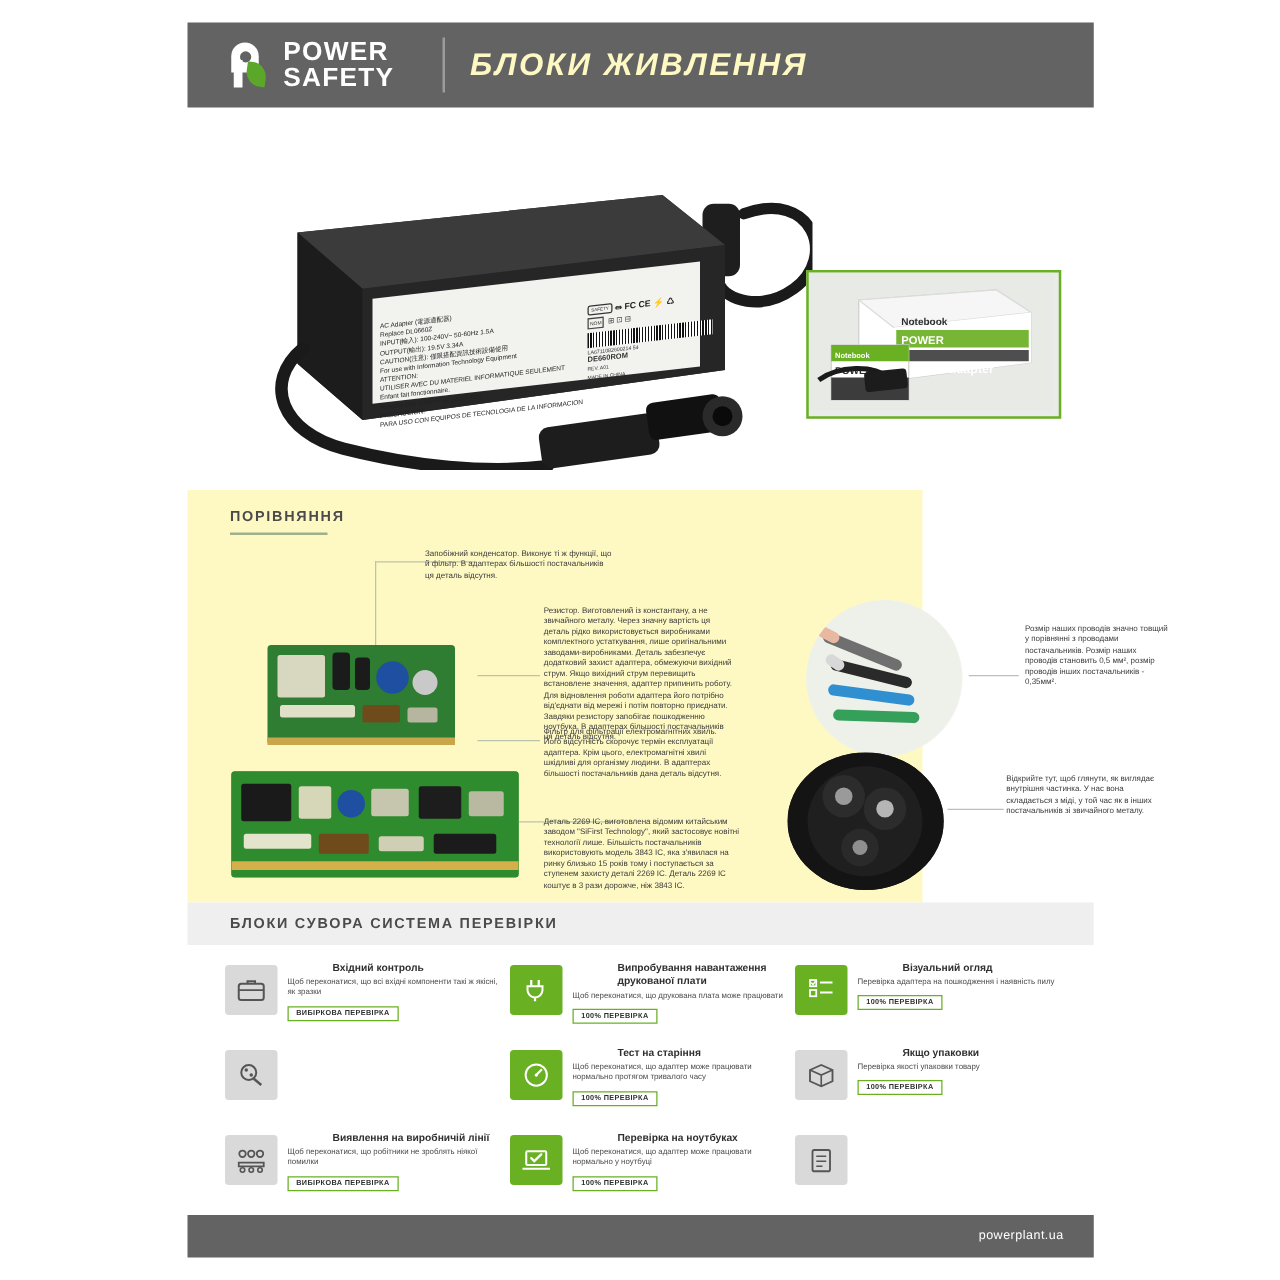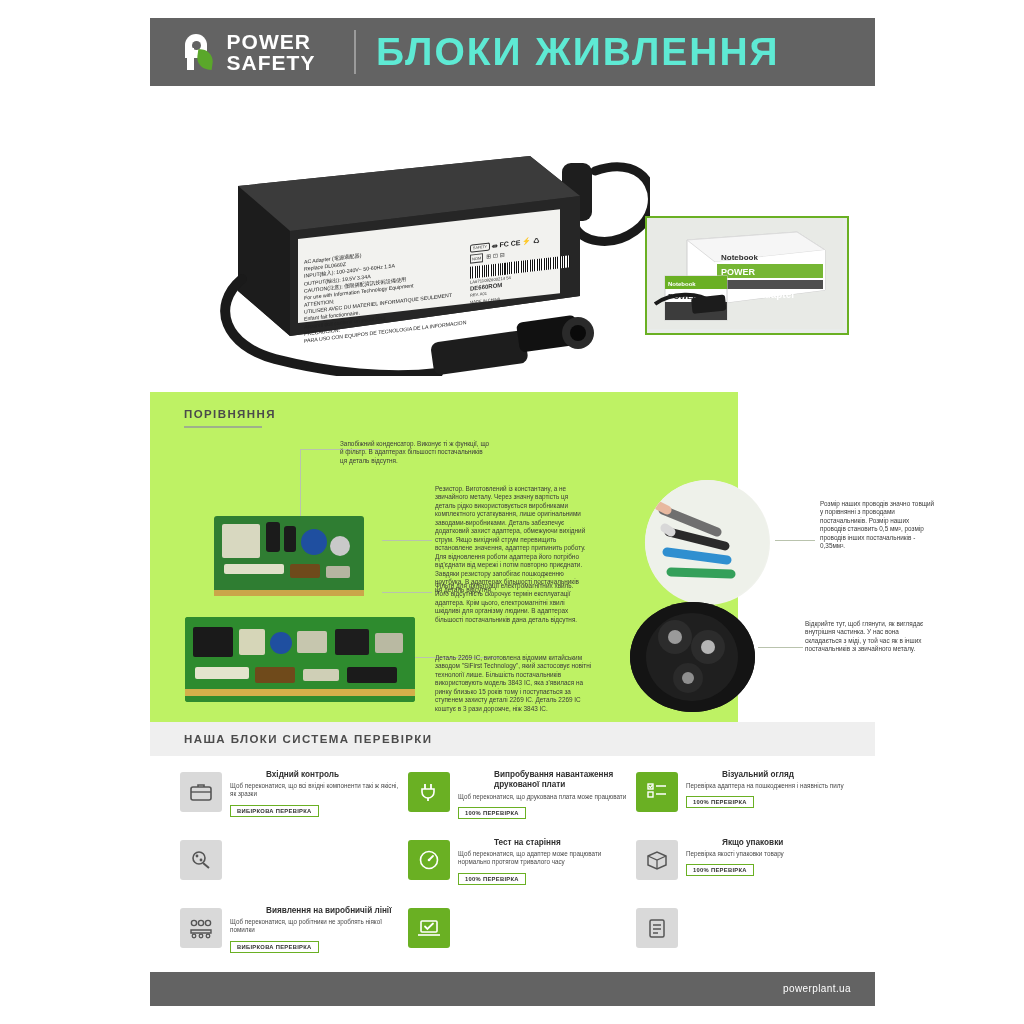--- a/index.html
+++ b/index.html
@@ -33,35 +33,35 @@
   }
   .logo-mark .leaf{
     position:absolute;left:12px;top:16px;width:16px;height:19px;
     background:#5aa72a;border-radius:0 12px 0 12px;transform:rotate(8deg);
   }
   .logo-text{line-height:1.02;}
   .logo-text .l1{color:#fff;font-size:21px;font-weight:bold;letter-spacing:1px;}
   .logo-text .l2{color:#fff;font-size:21px;font-weight:bold;letter-spacing:1px;}
   .header-sep{width:2px;height:44px;background:#9b9b9b;margin:0 20px 0 4px;}
   .header-title{
-    color:#5eead4;font-size:39px;font-weight:bold;letter-spacing:2px;
+    color:#fef9c3;font-size:25px;font-weight:bold;letter-spacing:2px;font-style:italic;
   }
 
   
   .hero{position:absolute;left:150px;top:96px;width:725px;height:290px;background:#fff;}
   .adapter-wrap{position:absolute;left:30px;top:15px;width:470px;height:265px;}
   .box-photo{
     position:absolute;left:495px;top:120px;width:200px;height:115px;
     border:2px solid #6ab023;background:#e9ecea;overflow:hidden;
   }
 
   
   .compare{
     position:absolute;left:150px;top:392px;width:588px;height:330px;
-    background:#bef264;
+    background:#fef9c3;
   }
   .compare-title{
     position:absolute;left:34px;top:16px;font-size:11.5px;font-weight:bold;
     letter-spacing:1.4px;color:#4b4b4b;
   }
   .compare-title::after{
     content:"";position:absolute;left:0;top:18px;width:78px;height:2px;background:#9fb08c;
   }
   .note{position:absolute;font-size:6.4px;line-height:1.32;color:#3b3b3b;}
 
@@ -307,21 +307,21 @@
     <div class="note" style="left:285px;top:190px;width:152px;">Фільтр для фільтрації електромагнітних хвиль. Його відсутність скорочує термін експлуатації адаптера. Крім цього, електромагнітні хвилі шкідливі для організму людини. В адаптерах більшості постачальників дана деталь відсутня.</div>
 
     <div class="note" style="left:285px;top:262px;width:160px;">Деталь 2269 IC, виготовлена відомим китайським заводом "SiFirst Technology", який застосовує новітні технології лише. Більшість постачальників використовують модель 3843 IC, яка з'явилася на ринку близько 15 років тому і поступається за ступенем захисту деталі 2269 IC. Деталь 2269 IC коштує в 3 рази дорожче, ніж 3843 IC.</div>
 
     <div class="note" style="left:670px;top:108px;width:115px;">Розмір наших проводів значно товщий у порівнянні з проводами постачальників. Розмір наших проводів становить 0,5 мм², розмір проводів інших постачальників - 0,35мм².</div>
 
     <div class="note" style="left:655px;top:228px;width:120px;">Відкрийте тут, щоб глянути, як виглядає внутрішня частинка. У нас вона складається з міді, у той час як в інших постачальників зі звичайного металу.</div>
   </div>
 
   <div class="check-band">
-    <span>НАША БЛОКИ СИСТЕМА ПЕРЕВІРКИ</span>
+    <span>БЛОКИ СУВОРА СИСТЕМА ПЕРЕВІРКИ</span>
   </div>
 
   <div class="checks">
 
     <div class="ccol c1">
       <div class="citem">
         <div class="cicon grey">
           <svg width="24" height="22" viewBox="0 0 24 22">
               <rect x="2" y="6" width="20" height="13" rx="2" fill="none" stroke="#555" stroke-width="1.6"></rect>
               <path d="M9 6V4h6v2" fill="none" stroke="#555" stroke-width="1.6"></path>
@@ -398,20 +398,25 @@
       </div>
 
       <div class="citem">
         <div class="cicon green">
           <svg width="26" height="22" viewBox="0 0 26 22">
               <rect x="5" y="4" width="16" height="11" rx="1" fill="none" stroke="#fff" stroke-width="1.6"></rect>
               <path d="M2 18h22" stroke="#fff" stroke-width="1.6"></path>
               <path d="M9 9.5l2.4 2.4L17 6.5" fill="none" stroke="#fff" stroke-width="1.8" stroke-linecap="round"></path>
             </svg>
         </div>
+        <div class="ctext">
+          <div class="ctitle">Перевірка на ноутбуках</div>
+          <div class="cdesc">Щоб переконатися, що адаптер може працювати нормально у ноутбуці</div>
+          <div class="cbadge">100% ПЕРЕВІРКА</div>
+        </div>
       </div>
     </div>
 
     <div class="ccol c3">
       <div class="citem">
         <div class="cicon green">
           <svg width="24" height="22" viewBox="0 0 24 22">
               <rect x="3" y="3" width="5" height="5" fill="none" stroke="#fff" stroke-width="1.4"></rect>
               <rect x="3" y="11" width="5" height="5" fill="none" stroke="#fff" stroke-width="1.4"></rect>
               <path d="M11 5h10M11 13h10" stroke="#fff" stroke-width="1.5"></path>

